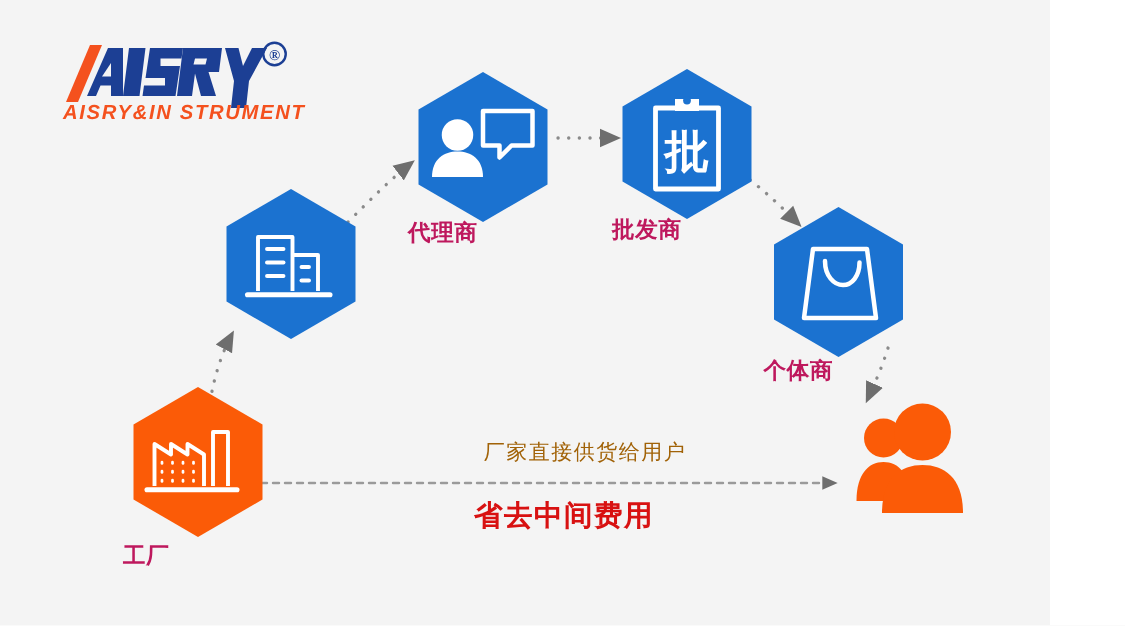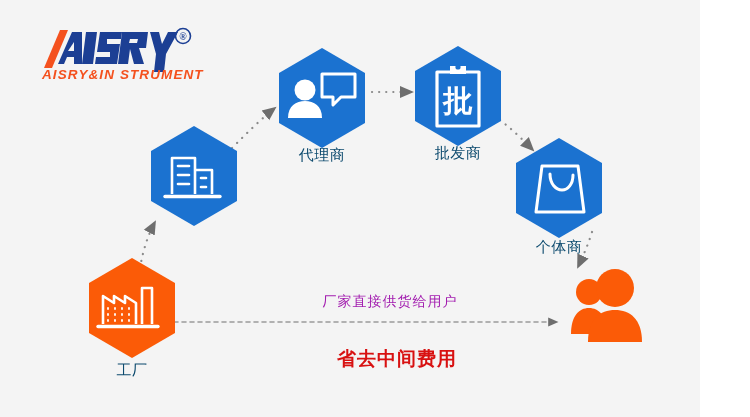--- a/index.html
+++ b/index.html
@@ -36,36 +36,37 @@
   
   .flow {
     position: absolute;
     left: 0; top: 0;
     width: 750px; height: 417px;
   }
 
   
   .node-label {
     position: absolute;
-    text-align: center;
+    text-align: left;
     font-size: 15px;
-    color: #0c4a6e;
+    color: #be185d;
     letter-spacing: 0.5px;
     white-space: nowrap;
     font-family: "DejaVu Sans", "Liberation Sans", sans-serif;
+    font-weight: bold;
   }
   .center-note {
     position: absolute;
     text-align: center;
     white-space: nowrap;
     font-family: "DejaVu Sans", "Liberation Sans", sans-serif;
   }
   .note-gray {
     font-size: 14px;
-    color: #a21caf;
+    color: #a16207;
     letter-spacing: 1px;
   }
   .note-red {
     font-size: 19px;
     color: #d81111;
     font-weight: bold;
     letter-spacing: 1px;
   }
 </style>
 </head>
@@ -209,15 +210,15 @@
 
   <div class="node-label" style="left:272px; top:146px; width:100px;">代理商</div>
 
   <div class="node-label" style="left:509px; top:238px; width:100px;">个体商</div>
 
   <div class="node-label" style="left:408px; top:144px; width:100px;">批发商</div>
 
 
   <div class="center-note note-gray" style="left:265px; top:293px; width:250px;">厂家直接供货给用户</div>
 
-  <div class="center-note note-red" style="left:272px; top:331px; width:250px;margin-top:15px;">省去中间费用</div>
+  <div class="center-note note-red" style="left:251px; top:331px; width:250px;">省去中间费用</div>
 
 </div>
 
 </body></html>

